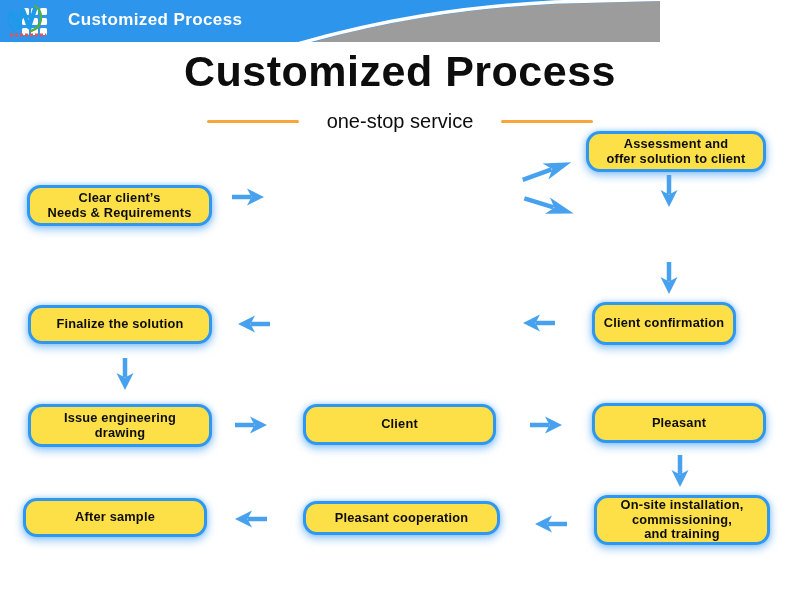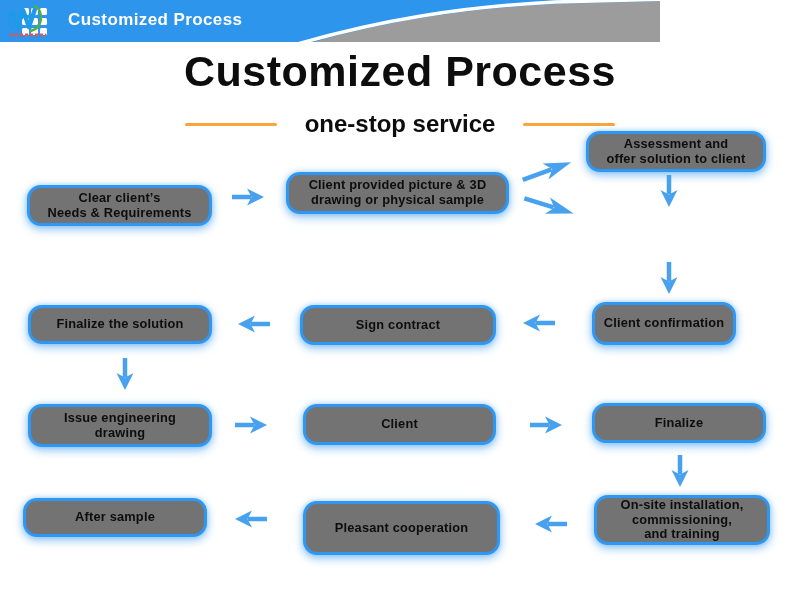--- a/index.html
+++ b/index.html
@@ -24,24 +24,24 @@
   
   .main-title{
     position:absolute;left:0;top:47px;width:800px;text-align:center;
     font-size:43px;font-weight:bold;color:#0d0d0d;letter-spacing:.5px;margin:0;
   }
   .subtitle-row{
     position:absolute;left:0;top:110px;width:800px;display:flex;align-items:center;
     justify-content:center;gap:28px;
   }
   .subline{width:92px;height:3px;background:#f8a63a;border-radius:2px;}
-  .subtitle{font-size:24px;font-weight:bold;color:#0d0d0d;}
+  .subtitle{font-size:20px;font-weight:normal;color:#0d0d0d;}
   
   .fbox{
-    position:absolute;background:#737373;border:3px solid #2e97f2;border-radius:14px;
+    position:absolute;background:#fde047;border:3px solid #2e97f2;border-radius:14px;
     display:flex;align-items:center;justify-content:center;text-align:center;
     box-shadow:0 3px 8px 1px rgba(73,161,240,.55), 0 0 4px rgba(73,161,240,.35);
     box-sizing:border-box;
   }
   .fbox span{
     font-size:12.8px;font-weight:bold;color:#0d0d0d;line-height:1.14;
     white-space:pre-line;letter-spacing:.2px;
   }
   
   .arrow{position:absolute;width:36px;height:20px;}
@@ -86,53 +86,46 @@
   <div class="subtitle-row">
     <span class="subline"></span>
     <span class="subtitle">one-stop service</span>
     <span class="subline"></span>
   </div>
 
   <div class="fbox" style="left:27px;top:185px;width:185px;height:41px">
       <span>Clear client’s
 Needs &amp; Requirements</span>
     </div>
-  <div class="fbox" style="left:286px;top:172px;width:223px;height:42px">
-      <span>Client provided picture &amp; 3D
-drawing or physical sample</span>
-    </div>
   <div class="fbox" style="left:586px;top:131px;width:180px;height:41px">
       <span>Assessment and
 offer solution to client</span>
     </div>
   <div class="fbox" style="left:592px;top:302px;width:144px;height:43px">
       <span>Client confirmation</span>
     </div>
-  <div class="fbox" style="left:300px;top:305px;width:196px;height:40px">
-      <span>Sign contract</span>
-    </div>
   <div class="fbox" style="left:28px;top:305px;width:184px;height:39px">
       <span>Finalize the solution</span>
     </div>
   <div class="fbox" style="left:28px;top:404px;width:184px;height:43px">
       <span>Issue engineering
 drawing</span>
     </div>
   <div class="fbox" style="left:303px;top:404px;width:193px;height:41px">
       <span>Client</span>
     </div>
   <div class="fbox" style="left:592px;top:403px;width:174px;height:40px">
-      <span>Finalize</span>
+      <span>Pleasant</span>
     </div>
   <div class="fbox" style="left:594px;top:495px;width:176px;height:50px">
       <span>On-site installation,
 commissioning,
 and training</span>
     </div>
-  <div class="fbox" style="left:303px;top:501px;width:197px;height:54px">
+  <div class="fbox" style="left:303px;top:501px;width:197px;height:34px">
       <span>Pleasant cooperation</span>
     </div>
   <div class="fbox" style="left:23px;top:498px;width:184px;height:39px">
       <span>After sample</span>
     </div>
 
   <div class="arrow" style="left:230px;top:187px">
       <svg viewBox="0 0 36 20">
         <path d="M2 10 H21" stroke="#47a1ef" stroke-width="4.5" fill="none"></path>
         <path d="M17 1.5 L34 10 L17 18.5 L21.5 10 Z" fill="#47a1ef"></path>

